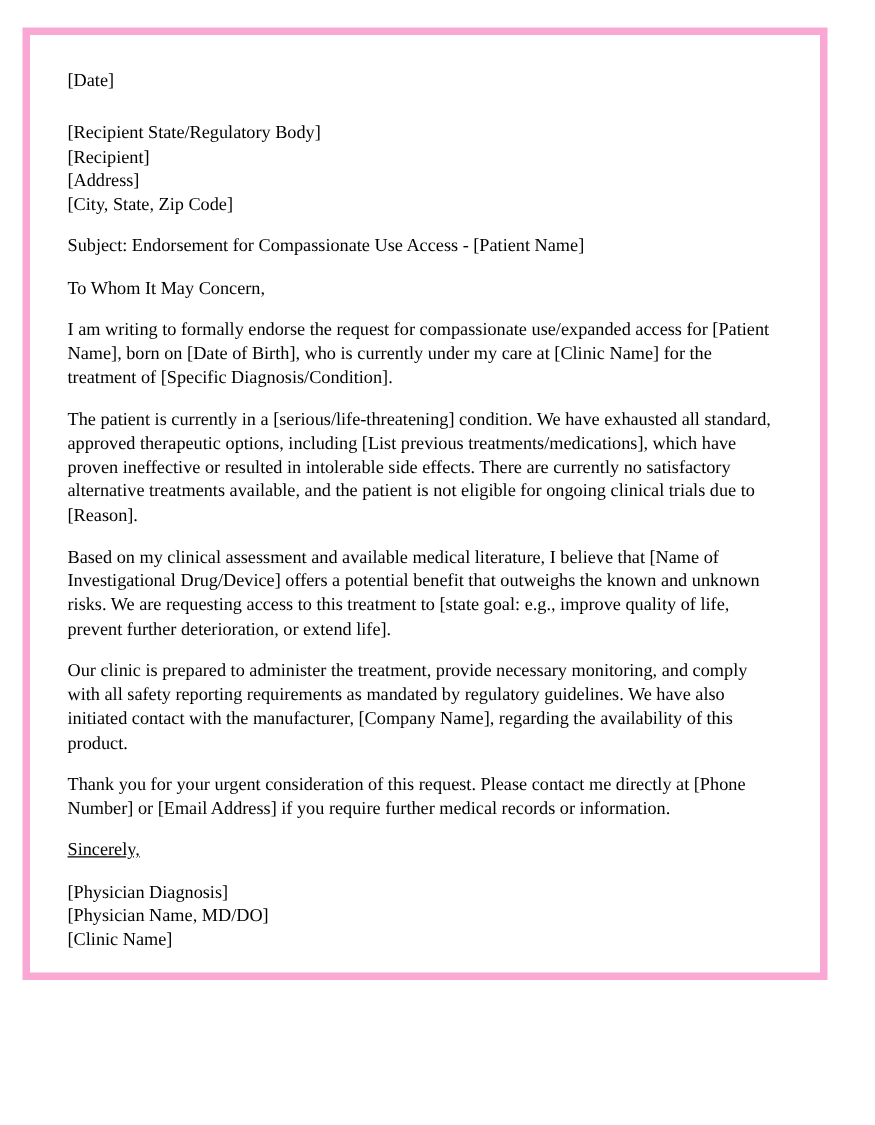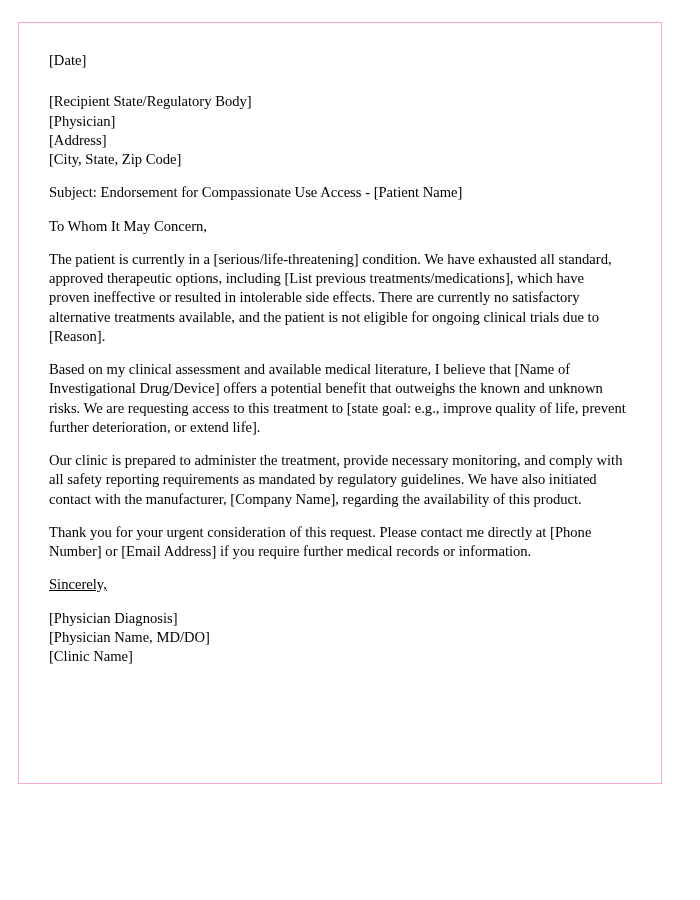--- a/index.html
+++ b/index.html
@@ -17,21 +17,21 @@
     width: 700px;
     height: 900px;
     background: #ffffff;
   }
   .letter-frame {
     position: absolute;
     left: 18px;
     top: 22px;
     width: 644px;
     height: 762px;
-    border: 1px solid #f9a8d4;
+    border: 6px solid #f9a8d4;
     box-sizing: border-box;
     background: #ffffff;
   }
   .letter-body {
     padding: 28px 34px 20px 30px;
     font-size: 14.6px;
     line-height: 1.32;
     color: #000000;
   }
   .block {
@@ -68,29 +68,30 @@
 <div class="page">
   <div class="letter-frame">
     <div class="letter-body">
 
       <div class="date-block block">
         <div class="line">[Date]</div>
       </div>
 
       <div class="block">
         <div class="line">[Recipient State/Regulatory Body]</div>
-        <div class="line">[Physician]</div>
+        <div class="line">[Recipient]</div>
         <div class="line">[Address]</div>
         <div class="line">[City, State, Zip Code]</div>
       </div>
 
       <div class="subject">Subject: Endorsement for Compassionate Use Access - [Patient Name]</div>
 
       <div class="salutation">To Whom It May Concern,</div>
 
+      <div class="para">I am writing to formally endorse the request for compassionate use/expanded access for [Patient Name], born on [Date of Birth], who is currently under my care at [Clinic Name] for the treatment of [Specific Diagnosis/Condition].</div>
       <div class="para">The patient is currently in a [serious/life-threatening] condition. We have exhausted all standard, approved therapeutic options, including [List previous treatments/medications], which have proven ineffective or resulted in intolerable side effects. There are currently no satisfactory alternative treatments available, and the patient is not eligible for ongoing clinical trials due to [Reason].</div>
       <div class="para">Based on my clinical assessment and available medical literature, I believe that [Name of Investigational Drug/Device] offers a potential benefit that outweighs the known and unknown risks. We are requesting access to this treatment to [state goal: e.g., improve quality of life, prevent further deterioration, or extend life].</div>
       <div class="para">Our clinic is prepared to administer the treatment, provide necessary monitoring, and comply with all safety reporting requirements as mandated by regulatory guidelines. We have also initiated contact with the manufacturer, [Company Name], regarding the availability of this product.</div>
       <div class="para">Thank you for your urgent consideration of this request. Please contact me directly at [Phone Number] or [Email Address] if you require further medical records or information.</div>
 
       <div class="sign-off">Sincerely,</div>
 
       <div class="signature-block">
         <div class="line">[Physician Diagnosis]</div>
         <div class="line">[Physician Name, MD/DO]</div>

